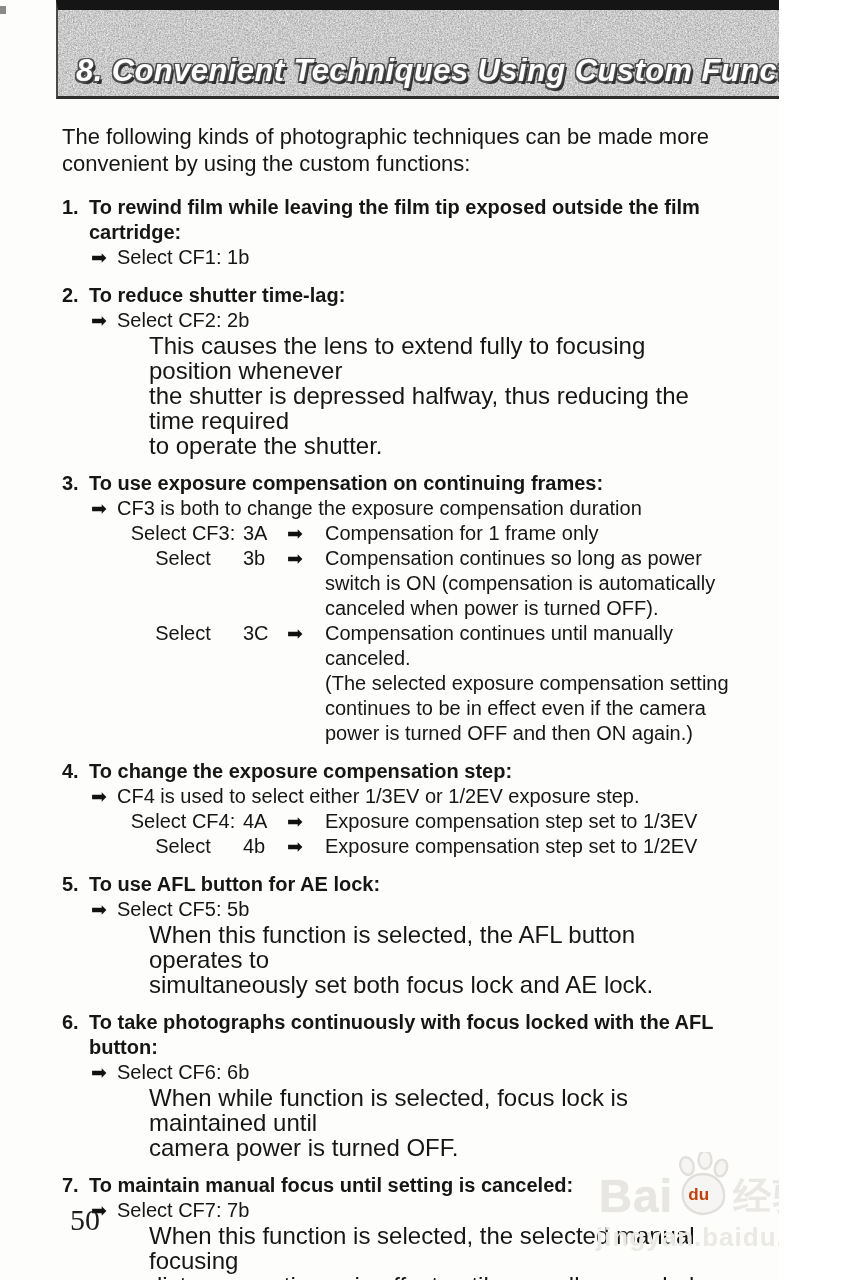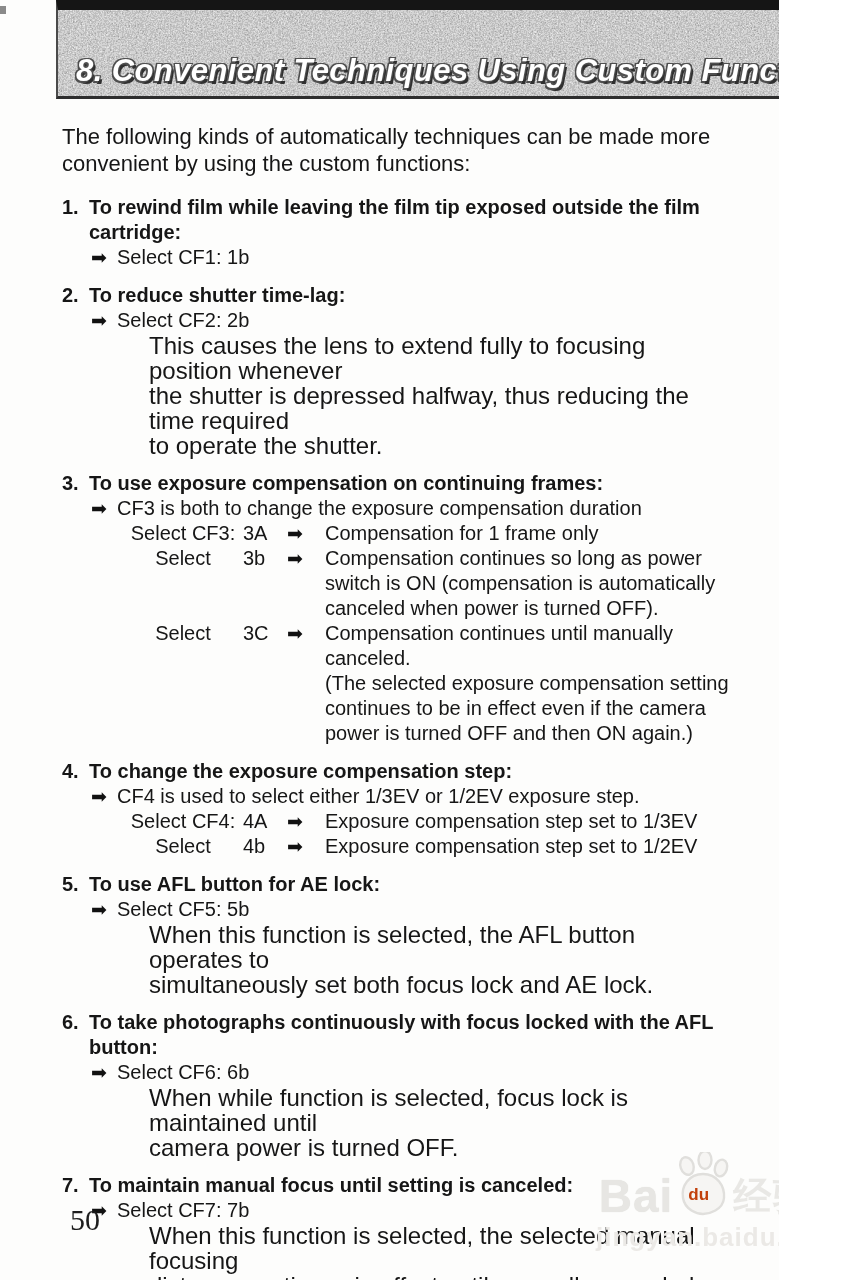--- a/index.html
+++ b/index.html
@@ -125,21 +125,21 @@
           <feFuncA type="linear" slope="0" intercept="1"></feFuncA>
         </feComponentTransfer>
       </filter>
       <rect width="733" height="86" filter="url(#grain)"></rect>
     </svg>
     <div class="banner-title">8. Convenient Techniques Using Custom Functions</div>
   </div>
 
   <div class="content">
 
-    <p class="intro">The following kinds of automatically techniques can be made more
+    <p class="intro">The following kinds of photographic techniques can be made more
 convenient by using the custom functions:</p>
 
     <div class="sec">
       <div class="sec-num">1.</div>
       <div class="sec-main">
         <div class="sec-heading">To rewind film while leaving the film tip exposed outside the film
 cartridge:</div>
         <div class="select-line">
           <span class="arrow-icon">➡</span>
           <span class="select-text">Select CF1: 1b</span>

